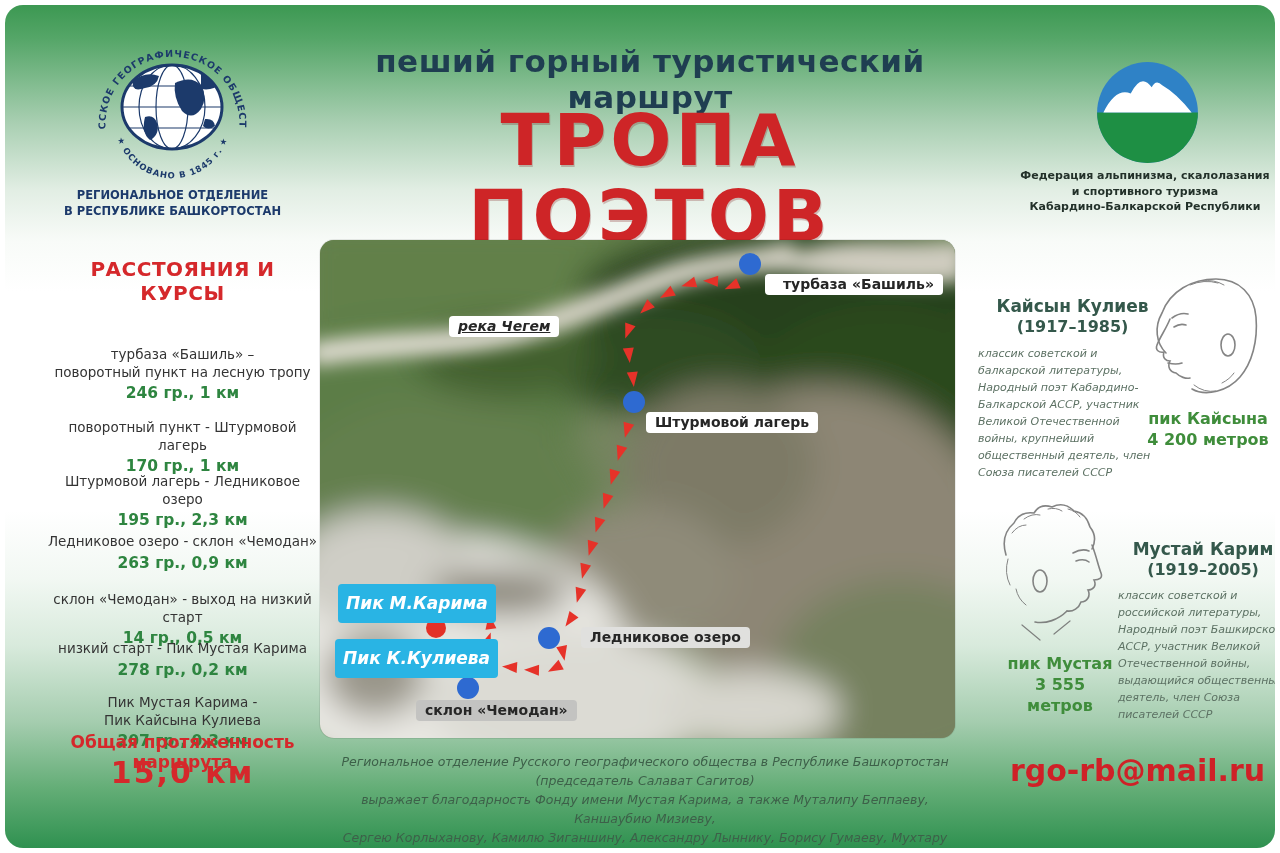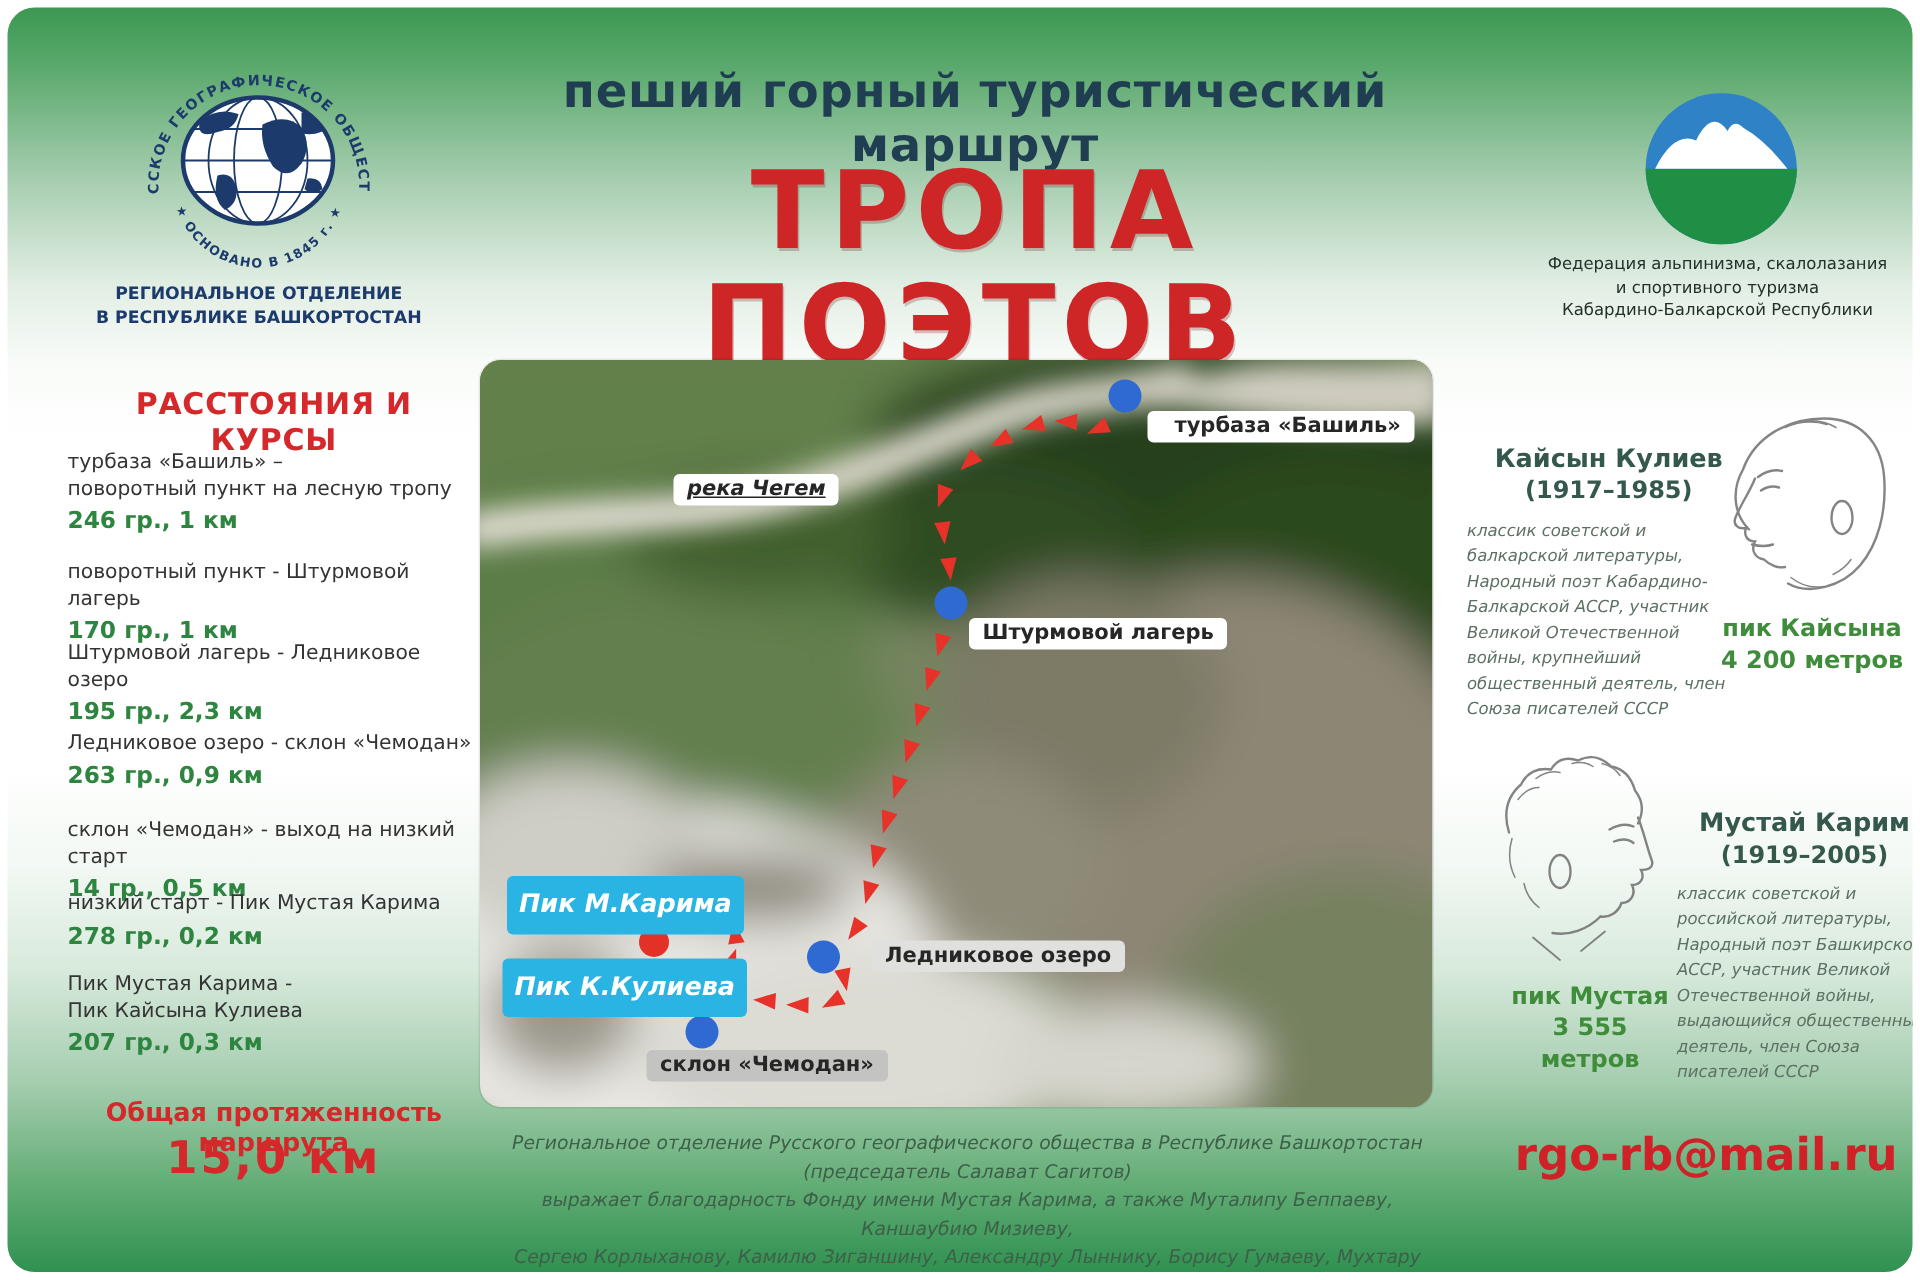--- a/index.html
+++ b/index.html
@@ -13,25 +13,25 @@
   .abs{position:absolute;}
   
   .subtitle{left:315px;top:38px;width:660px;text-align:center;
     color:#1f3e51;font-size:31px;font-weight:bold;letter-spacing:.5px;}
   .maintitle{left:315px;top:98px;width:660px;text-align:center;
     color:#ce2527;font-size:72px;font-weight:bold;letter-spacing:4px;word-spacing:22px;
     line-height:1.05;text-shadow:1px 2px 0 rgba(120,20,20,.25);}
   .rgo-caption{left:50px;top:182px;width:235px;text-align:center;color:#1c3a6b;
     font-size:11.5px;font-weight:bold;line-height:16px;white-space:pre-line;}
   .fed-caption{left:1015px;top:163px;width:250px;text-align:center;color:#23312a;
-    font-size:11px;font-weight:400;line-height:15.5px;white-space:pre-line;}
+    font-size:11px;font-weight:700;line-height:15.5px;white-space:pre-line;}
   
   .dist-head{left:40px;top:252px;width:275px;text-align:center;color:#d5282b;
     font-size:20px;font-weight:bold;letter-spacing:.5px;}
-  .seg{width:275px;left:40px;text-align:left;}
+  .seg{width:275px;left:40px;text-align:center;margin-top:46px;}
   .seg-name{font-size:13.5px;color:#343434;line-height:17.5px;white-space:pre-line;}
   .seg-value{font-size:15.5px;font-weight:bold;color:#2e8540;margin-top:3px;}
   .total-label{left:40px;top:727px;width:275px;text-align:center;color:#d5282b;
     font-size:17px;font-weight:bold;}
   .total-value{left:40px;top:750px;width:275px;text-align:center;color:#d5282b;
     font-size:30px;font-weight:bold;letter-spacing:2px;}
   
   .map{left:315px;top:235px;width:635px;height:498px;border-radius:14px;overflow:hidden;
     box-shadow:0 0 0 1px rgba(0,0,0,.08);}
   .map svg.layer{position:absolute;left:0;top:0;}
@@ -211,21 +211,21 @@
         <circle cx="229" cy="398" r="11" fill="#2e6ad1"></circle>
         <circle cx="148" cy="448" r="11" fill="#2e6ad1"></circle>
         <circle cx="133" cy="372" r="10" fill="#e33127"></circle>
         <circle cx="116" cy="388" r="10" fill="#e33127"></circle>
       </svg>
     <div class="layer" id="map-labels" style="position:absolute;left:0;top:0;width:635px;height:498px;">
         <div class="map-label white-italic" style="left: 129px; top: 76px;">река Чегем</div>
         <div class="map-label white" style="left: 445px; top: 34px; padding-left: 18px;">турбаза «Башиль»</div>
         <div class="map-label white" style="left: 326px; top: 172px;">Штурмовой лагерь</div>
         <div class="map-label lightgray" style="left: 261px; top: 387px;">Ледниковое озеро</div>
-        <div class="map-label gray" style="left: 111px; top: 460px;">склон «Чемодан»</div>
+        <div class="map-label gray" style="left: 96px; top: 460px;">склон «Чемодан»</div>
         <div class="map-label cyan" style="left: 18px; top: 344px;">Пик М.Карима</div>
         <div class="map-label cyan" style="left: 15px; top: 399px;">Пик К.Кулиева</div>
       </div>
   </div>
 
   <div class="abs poet-name" style="left:985px;top:290px;width:165px;">Кайсын Кулиев</div>
   <div class="abs poet-years" style="left:985px;top:312px;width:165px;">(1917–1985)</div>
   <svg class="abs" style="left:1125px;top:252px;" width="140" height="150" viewBox="0 0 140 150" fill="none" stroke="#6f6f6f" stroke-width="1.6" stroke-linecap="round" opacity=".85">
     <path d="M36,96 C26,86 24,70 32,56 C40,34 62,22 86,22 C110,22 124,38 126,60 C128,84 122,106 110,120 C98,134 76,140 62,132"></path>
     <path d="M40,62 C36,72 30,80 27,88 C25,93 29,96 34,95 C32,101 36,104 40,104 C37,110 40,115 46,116 C50,120 56,122 60,121"></path>

